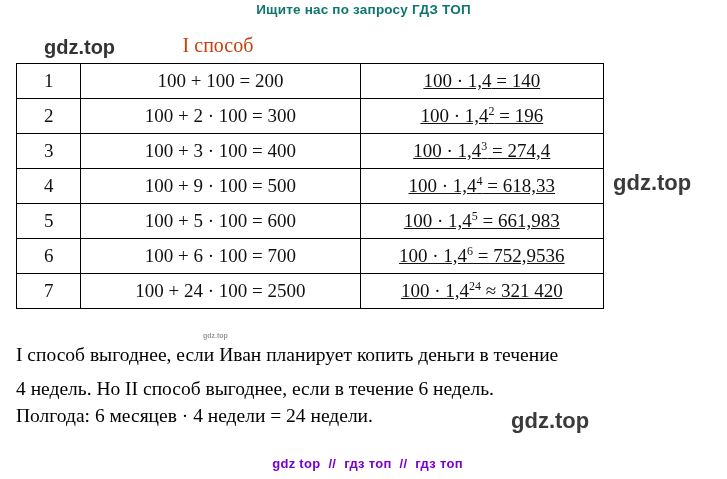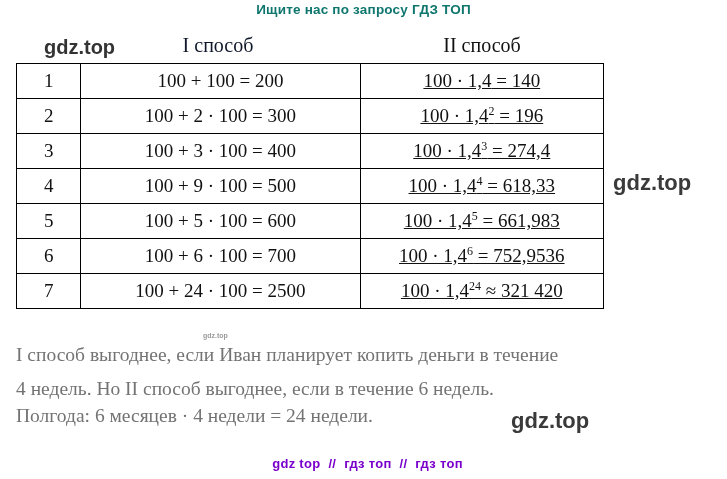--- a/index.html
+++ b/index.html
@@ -66,21 +66,21 @@
     left: 16px;
     width: 588px;
     height: 28px;
   }
   .head-1 {
     position: absolute;
     left: 62px;
     width: 280px;
     text-align: center;
     font-size: 20px;
-    color: #0f172a;
+    color: #c2410c;
   }
   .head-2 {
     position: absolute;
     left: 345px;
     width: 242px;
     text-align: center;
     font-size: 20px;
     color: #111;
   }
   table.main {
@@ -112,21 +112,21 @@
   }
   sup {
     font-size: 12px;
     vertical-align: super;
     line-height: 0;
   }
   .para {
     position: absolute;
     left: 16px;
     font-size: 19.5px;
-    color: #737373;
+    color: #000000;
     white-space: nowrap;
   }
   .para-1 { top: 344px; }
   .para-2 { top: 378px; }
   .para-3 { top: 405px; }
   .bottom-banner {
     position: absolute;
     bottom: 8px;
     left: 4px;
     width: 727px;
@@ -147,21 +147,20 @@
 
 <div class="top-banner">Ищите нас по запросу ГДЗ ТОП</div>
 
 <div class="wm wm-1">gdz.top</div>
 <div class="wm wm-2">gdz.top</div>
 <div class="wm wm-3">gdz.top</div>
 <div class="wm-tiny">gdz.top</div>
 
 <div class="headers">
   <div class="head-1">I способ</div>
-  <div class="head-2">II способ</div>
 </div>
 
 <table class="main">
   <tbody>
     <tr>
       <td class="c-num">1</td>
       <td class="c-a">100 + 100 = 200</td>
       <td class="c-b"><span>100 · 1,4</span><sup></sup><span> = 140</span></td>
     </tr>
     <tr>

